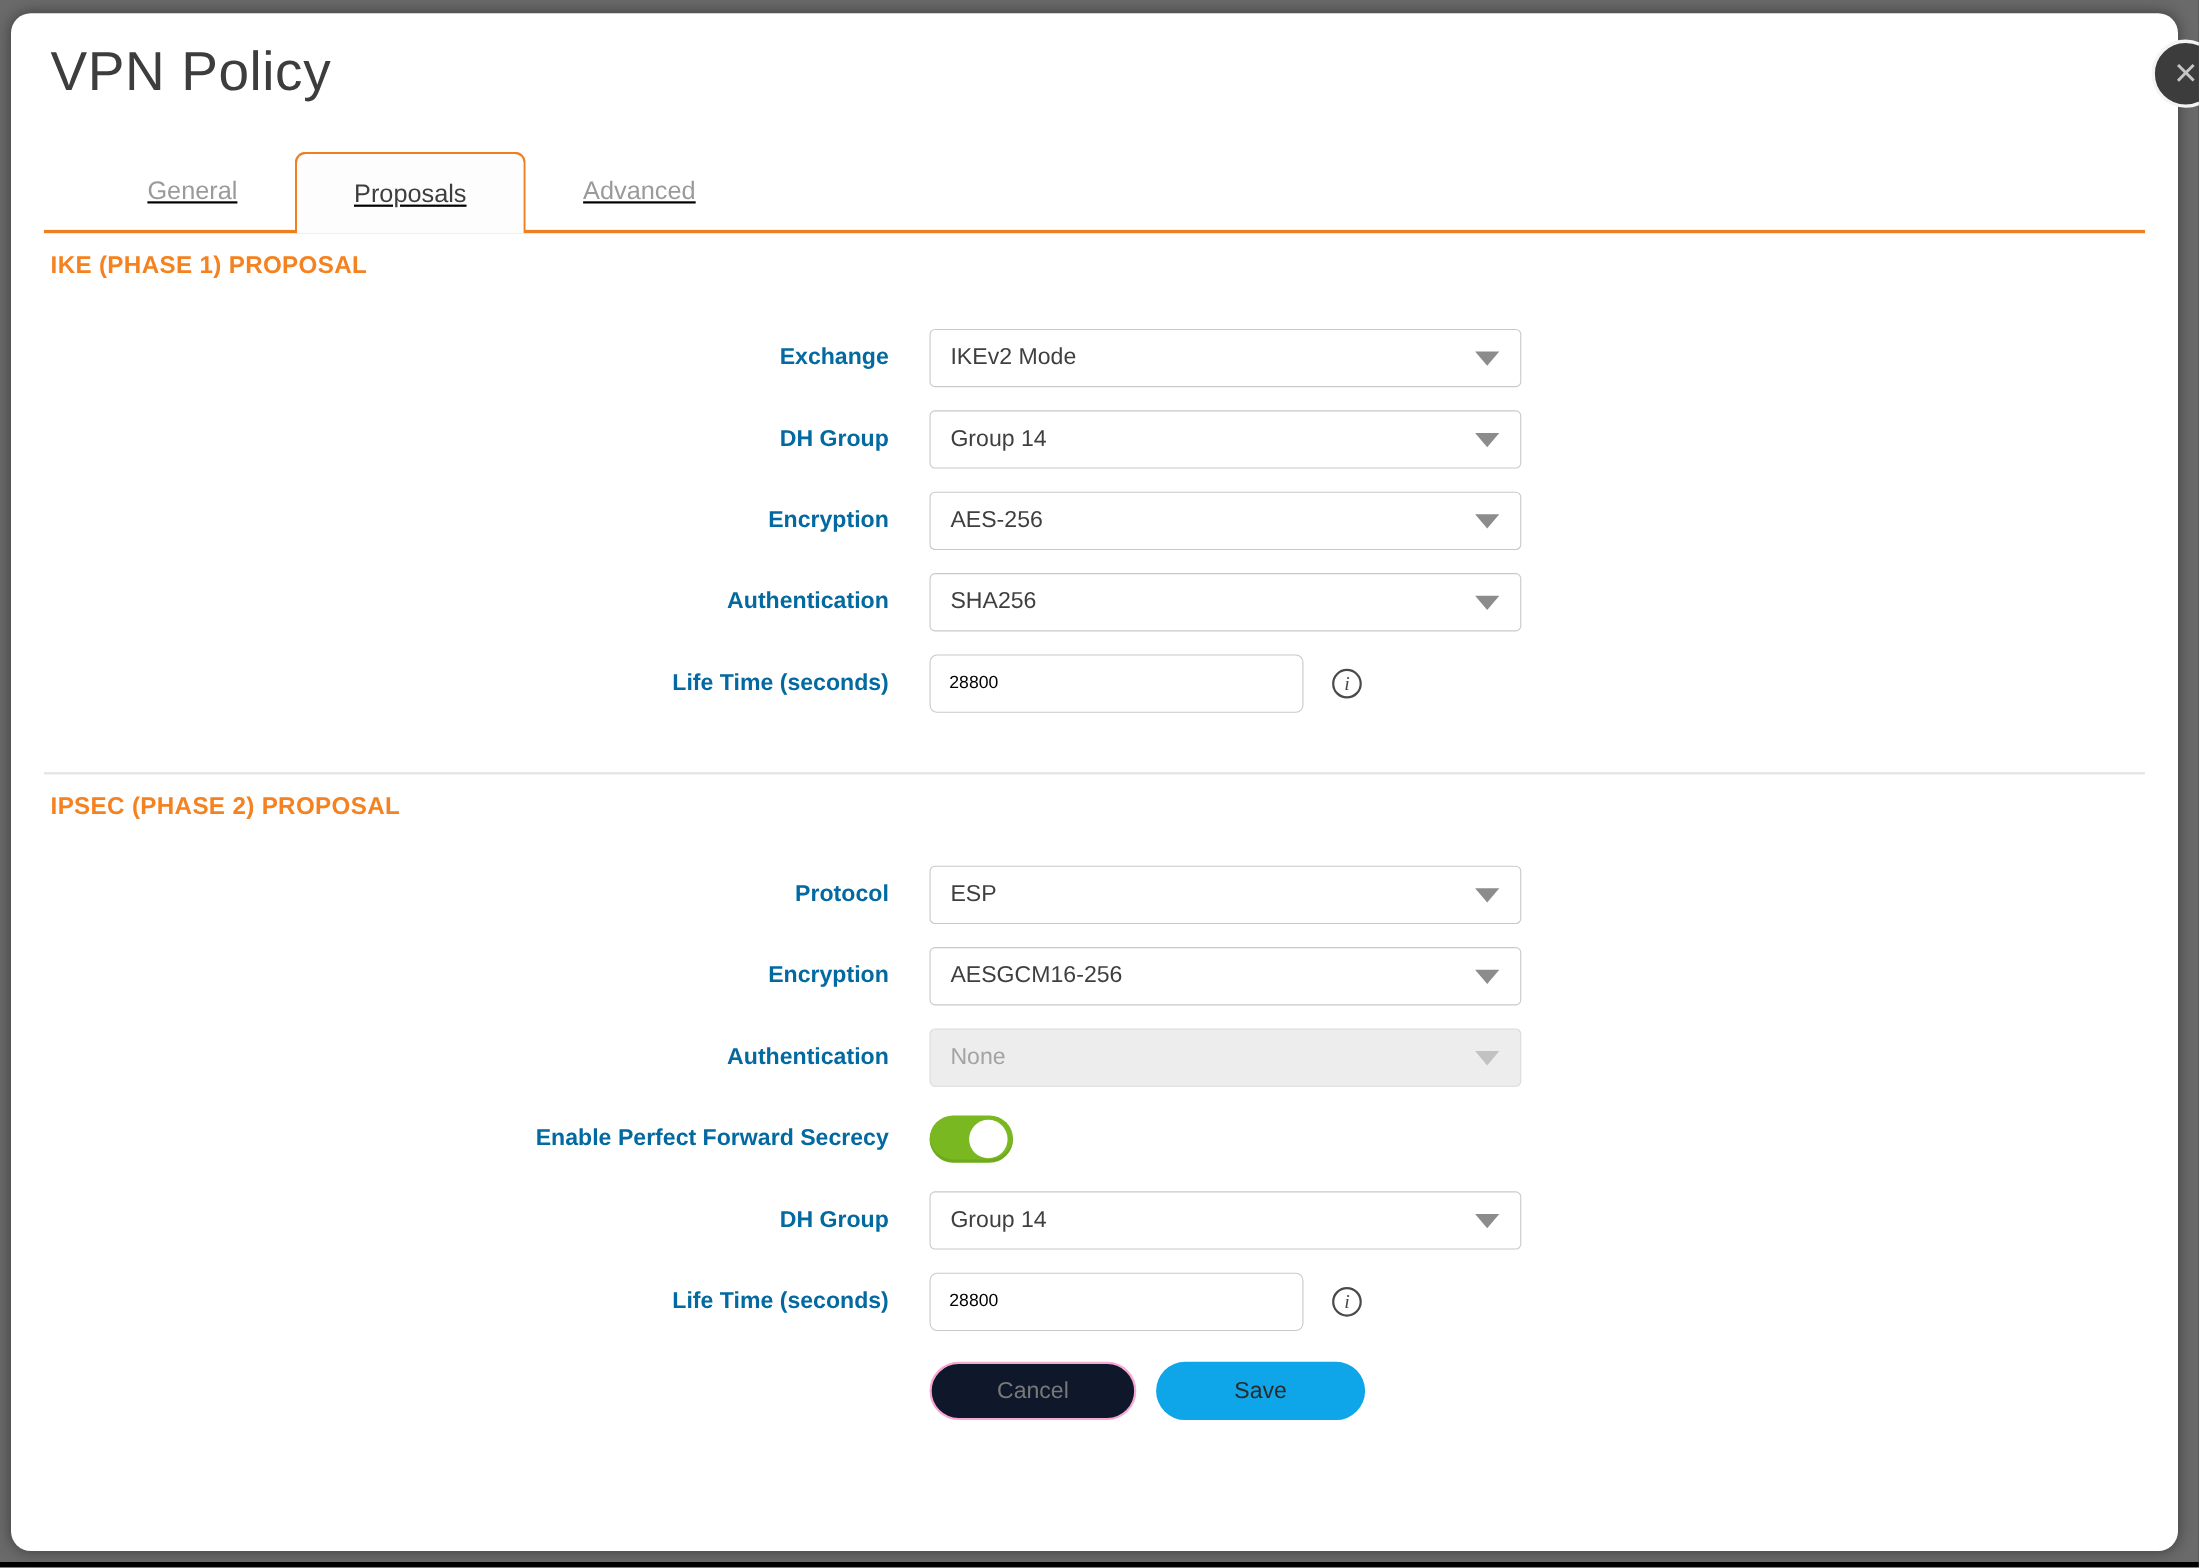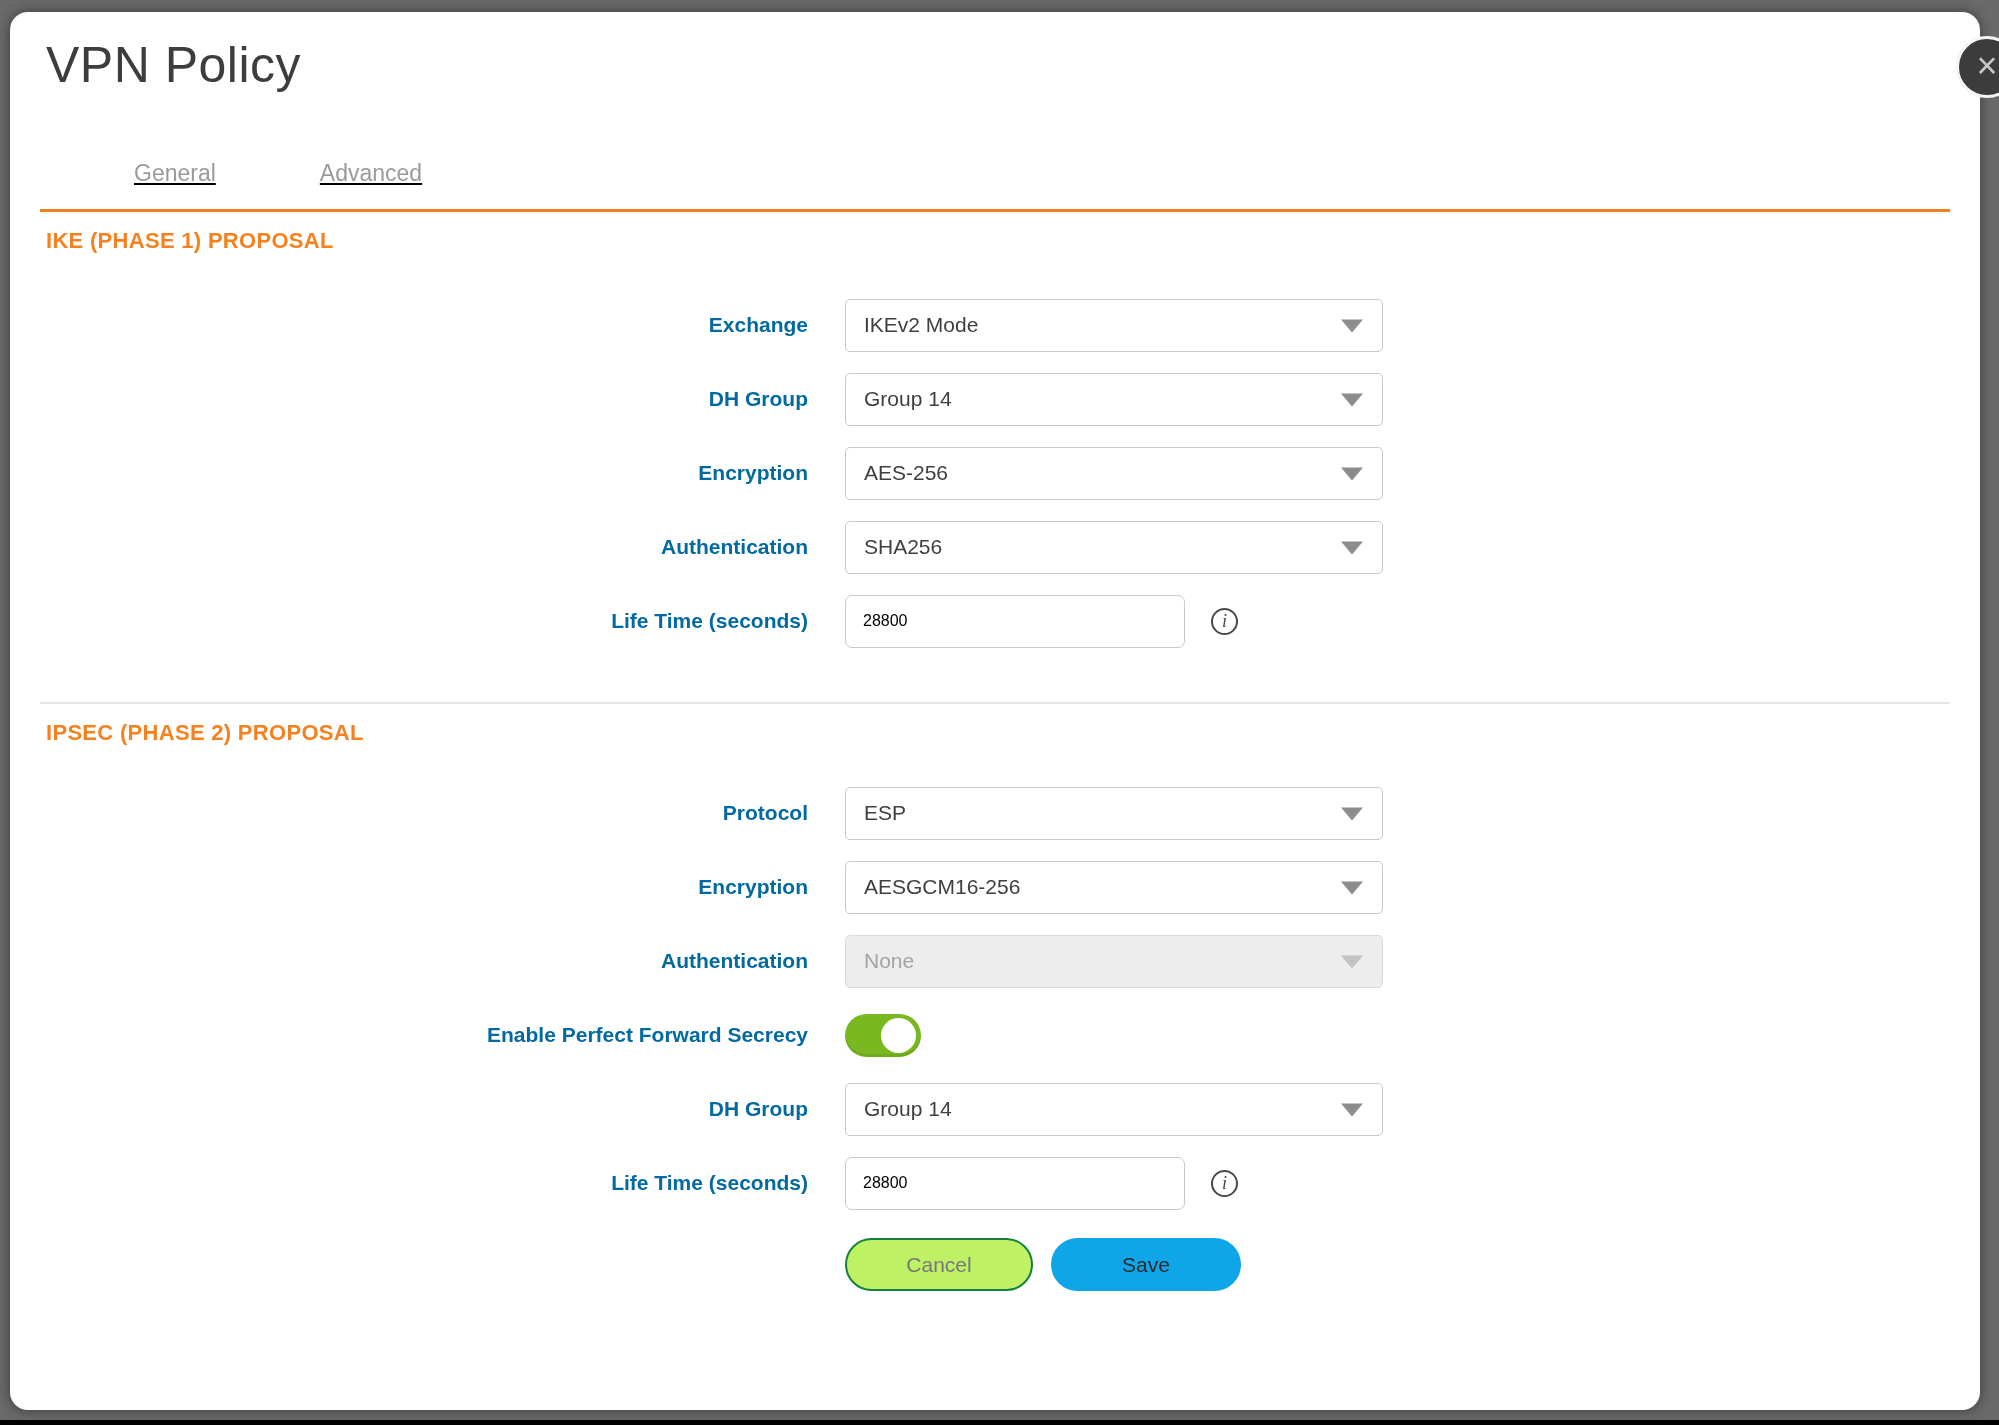--- a/index.html
+++ b/index.html
@@ -168,22 +168,22 @@
   .btn {
     height: 53px;
     border-radius: 27px;
     font-size: 21px;
     display: flex; align-items: center; justify-content: center;
     cursor: pointer;
     font-family: inherit;
   }
   .btn-cancel {
     width: 188px;
-    background: #bef264;
-    border: 2px solid #15803d;
+    background: #0f172a;
+    border: 2px solid #f9a8d4;
     color: #787878;
   }
   .btn-save {
     width: 190px;
     background: #0ea5e9;
     border: none;
     color: #2b2b2b;
   }
 </style>
 </head>
@@ -194,20 +194,21 @@
 <div class="dialog">
 
   <div class="close-btn">
     <span class="x-glyph">×</span>
   </div>
 
   <h1 class="page-title">VPN Policy</h1>
 
   <div class="tabs">
     <div class="tab first">General</div>
+    <div class="tab active">Proposals</div>
     <div class="tab">Advanced</div>
   </div>
 
   <div class="section-heading">IKE (PHASE 1) PROPOSAL</div>
 
   <div class="form ike-form">
 
     <div class="row">
       <div class="row-label">Exchange</div>
       <div class="row-control">

